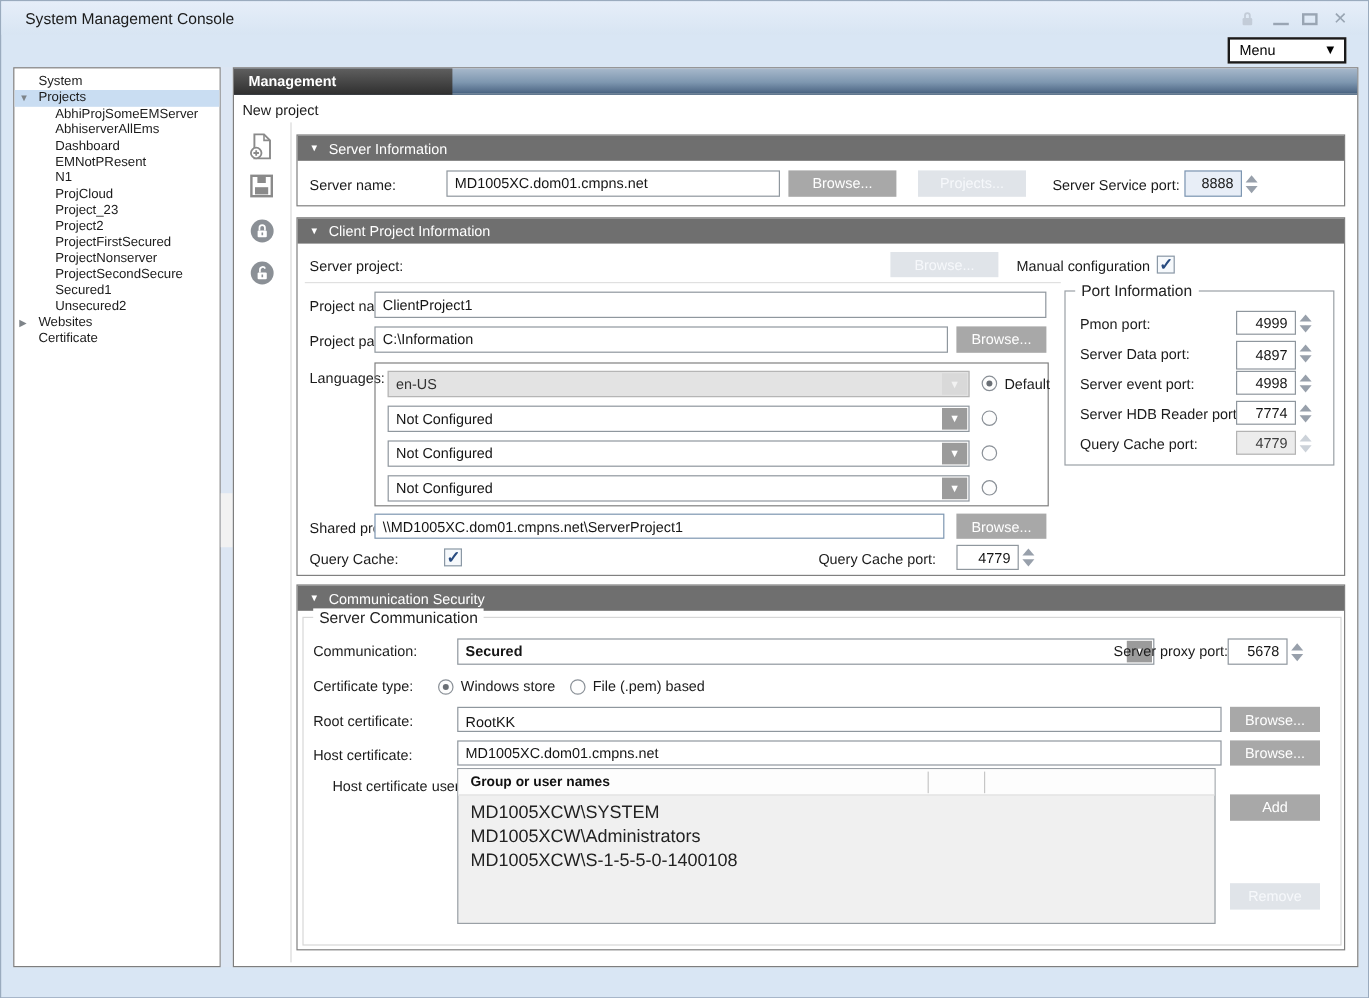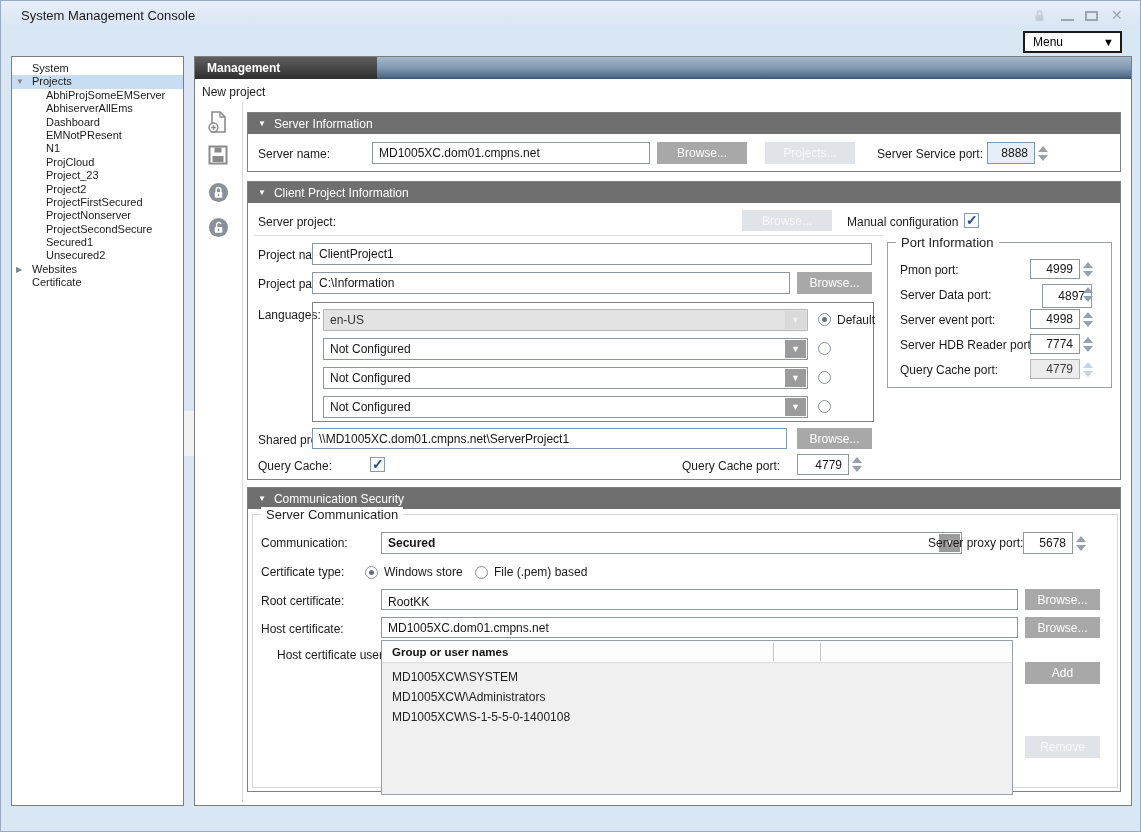--- a/index.html
+++ b/index.html
@@ -36,21 +36,21 @@
   .tree-row.sel { background:#c9ddf2; }
   .tree-row .tw { position:absolute; left:4px; top:0; font-size:8px; color:#7e8489; }
   .l1 { padding-left:20px; } .l2 { padding-left:34px; }
   .tabstrip { position:absolute; left:0; top:0; right:0; height:22px; background:linear-gradient(180deg,#a7b8cb 0%,#7e97b0 55%,#566f8c 90%,#44607e 100%); border-bottom:1px solid #3c5874; }
   .tab-active { position:absolute; left:0; top:0; width:182px; height:22px; background:linear-gradient(180deg,#5f5f5f,#2f2f2f); color:#fff; font-size:12px; font-weight:bold; display:flex; align-items:center; padding-left:12px; }
   .sep-v { position:absolute; width:1px; background:#d9d9d9; }
   .sep-h { position:absolute; height:1px; background:#e0e0e0; }
   .utable { position:absolute; border:1px solid #9aa0a6; background:#f0f0f0; }
   .utable .uhead { position:absolute; left:0; top:0; right:0; height:22px; background:#fdfdfd; border-bottom:1px solid #dcdcdc; font-size:11.5px; font-weight:bold; color:#111; display:flex; align-items:center; padding-left:10px; }
   .utable .colsep { position:absolute; top:2px; width:1px; height:18px; background:#c6c6c6; }
-  .utable .urow { position:absolute; left:0; right:0; height:20px; font-size:12px; color:#222; display:flex; align-items:center; padding-left:10px; }
+  .utable .urow { position:absolute; left:0; right:0; height:20px; font-size:15px; color:#222; display:flex; align-items:center; padding-left:10px; }
   .titlebar { position:absolute; left:0; top:0; width:100%; height:28px; background:linear-gradient(180deg,#e6eef9,#d8e5f3); }
   .wbtn { position:absolute; color:#99a5b3; }
   .menubar { position:absolute; left:10px; top:28px; width:1121px; height:27px; background:#fff; }
   .combo { position:absolute; background:#fff; border:2px solid #1a1a1a; font-size:12px; color:#000; display:flex; align-items:center; padding-left:8px; }
   .combo .car { position:absolute; right:6px; font-size:11px; color:#000; }
 </style>
 </head>
 <body>
 
 <div class="app">
@@ -223,21 +223,21 @@
       <div class="lbl" style="left:12px;top:20px;">Pmon port:</div>
       <div class="in num" style="left:142px;top:16px;width:50px;height:20px;">
           <span>4999</span>
         </div>
       <div class="spin" style="left:195px;top:17px;height:18px;">
           <div class="up"></div>
           <div class="down"></div>
         </div>
 
       <div class="lbl" style="left:12px;top:45px;">Server Data port:</div>
-      <div class="in num" style="left:154px;top:41px;width:50px;height:24px;">
+      <div class="in num" style="left:142px;top:41px;width:50px;height:24px;">
           <span>4897</span>
         </div>
       <div class="spin" style="left:195px;top:42px;height:18px;">
           <div class="up"></div>
           <div class="down"></div>
         </div>
 
       <div class="lbl" style="left:12px;top:70px;">Server event port:</div>
       <div class="in num" style="left:142px;top:66px;width:50px;height:20px;">
           <span>4998</span>
@@ -319,21 +319,21 @@
         </div>
       <div class="btn" style="left:772px;top:74px;width:75px;height:21px;">Browse...</div>
 
       <div class="lbl" style="left:8px;top:107px;">Host certificate:</div>
       <div class="in" style="left:128px;top:102px;width:637px;height:21px;">
           <span>MD1005XC.dom01.cmpns.net</span>
         </div>
       <div class="btn" style="left:772px;top:102px;width:75px;height:21px;">Browse...</div>
 
       <div class="lbl" style="left:24px;top:133px;">Host certificate users:</div>
-      <div class="utable" style="left:128px;top:125px;width:632px;height:155px;">
+      <div class="utable" style="left:128px;top:125px;width:632px;height:130px;">
         <div class="uhead">
             <span>Group or user names</span>
           </div>
         <div class="colsep" style="left:391px;"></div>
         <div class="colsep" style="left:438px;"></div>
         <div class="urow" style="top:26px;">
             <span>MD1005XCW\SYSTEM</span>
           </div>
         <div class="urow" style="top:46px;">
             <span>MD1005XCW\Administrators</span>

